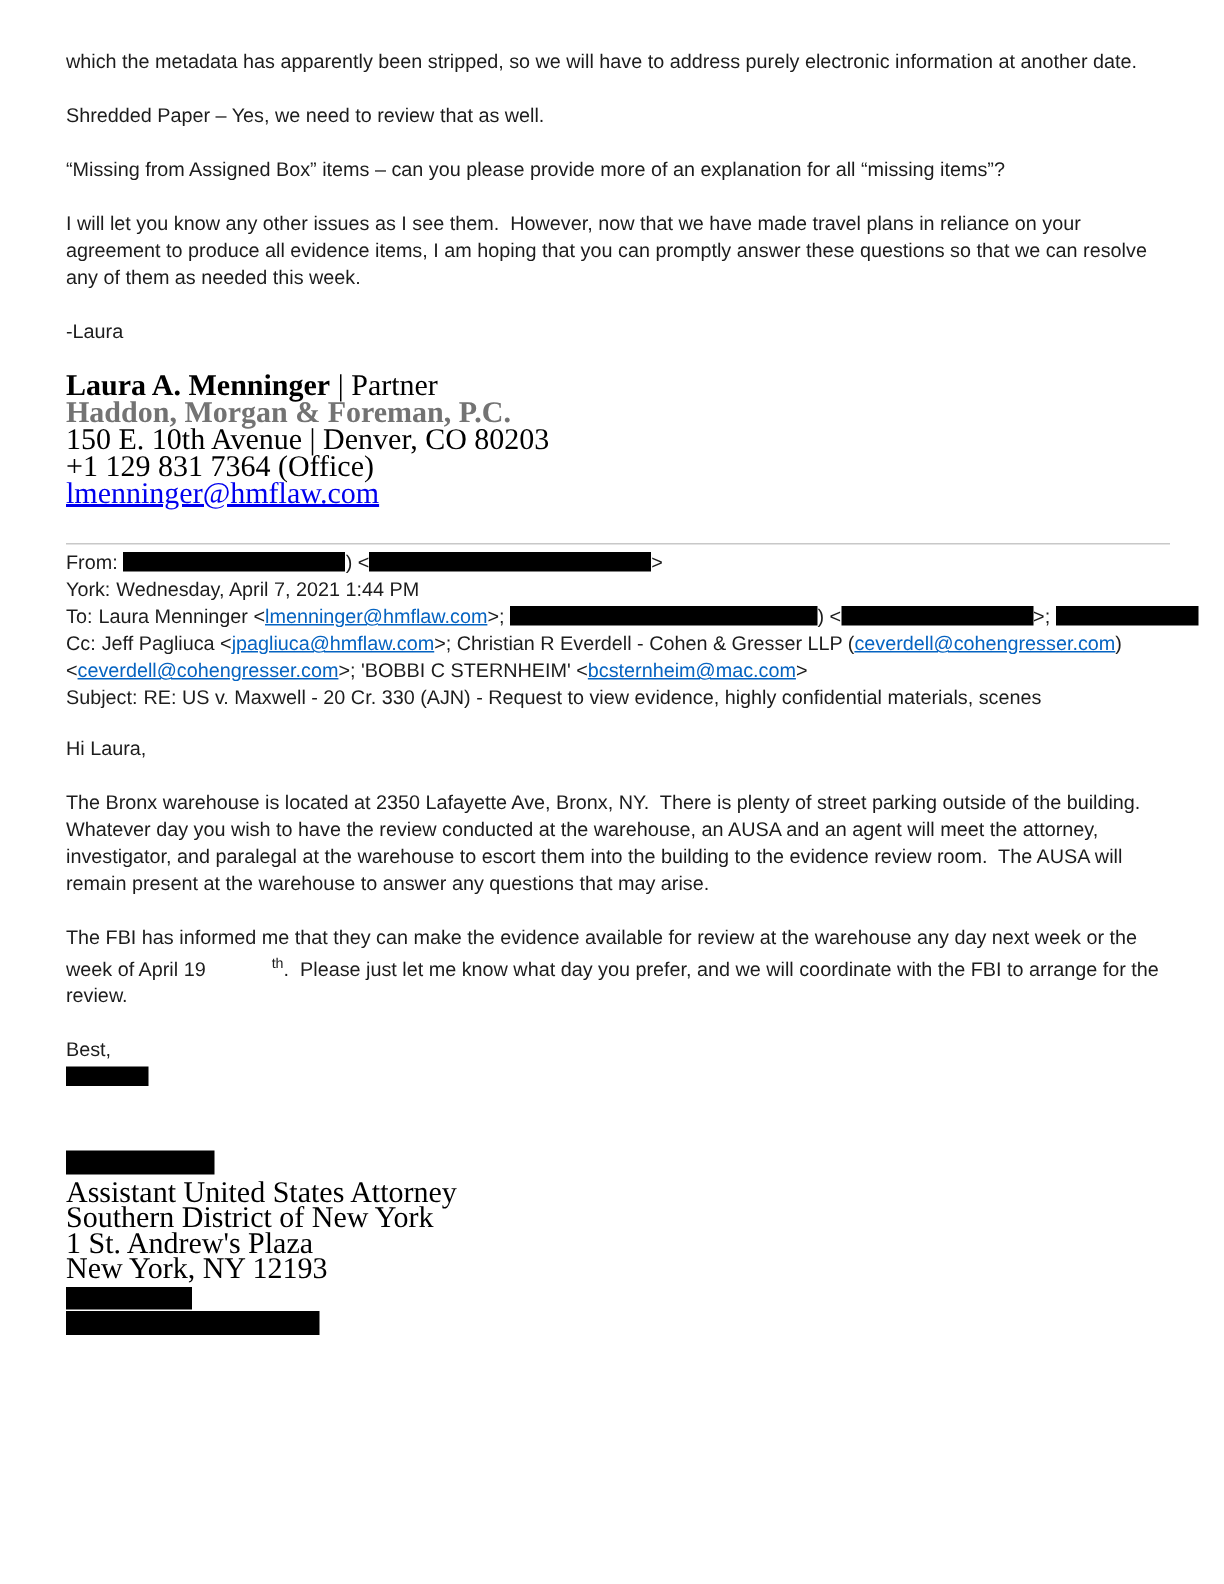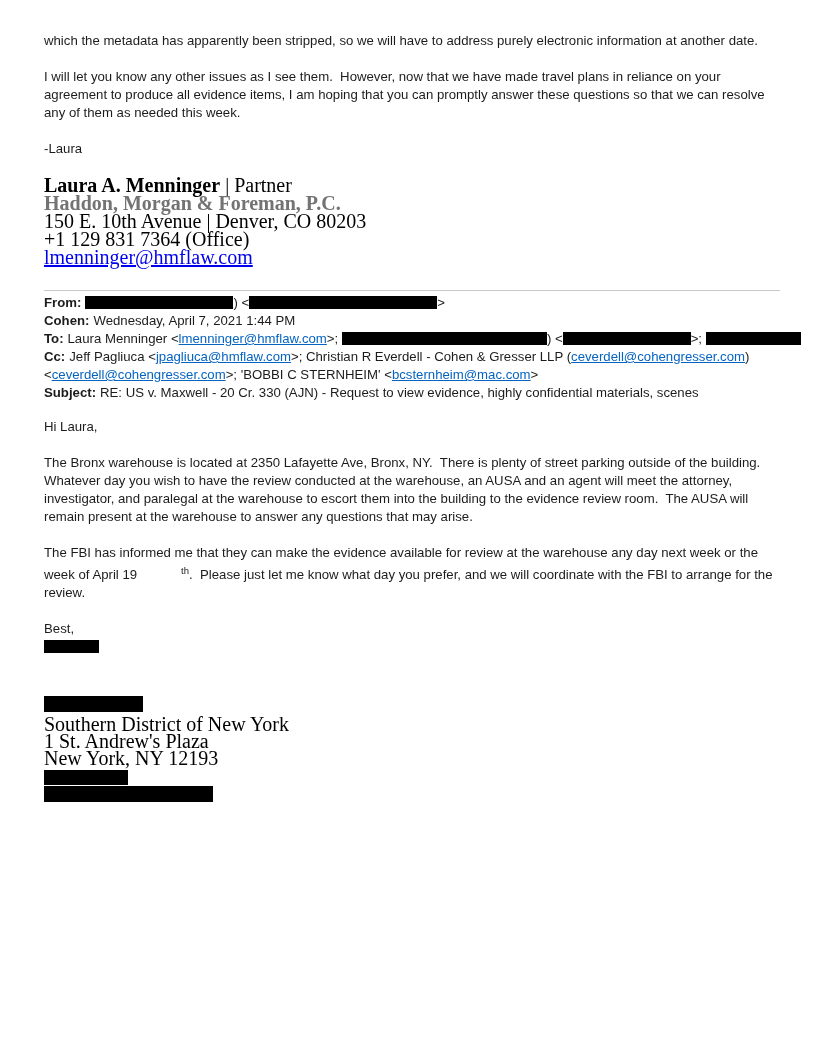--- a/index.html
+++ b/index.html
@@ -43,21 +43,21 @@
     text-decoration: underline;
     cursor: pointer;
   }
   .divider {
     border: none;
     border-top: 1px solid #c8c8c8;
     margin: 24px 0 3px 0;
     width: 736px;
   }
   .hdr-row { white-space: nowrap; }
-  .hdr-label { font-weight: bold; margin-right: 4px; }
+  .hdr-label { font-weight: normal; margin-right: 4px; }
   .redact {
     display: inline-block;
     background: #000000;
     height: 13px;
     vertical-align: -2px;
   }
   .redact-block {
     background: #000000;
   }
   sup.ord { vertical-align: super; font-size: 9.5px; padding-left: 44px; }
@@ -65,40 +65,42 @@
   .mb18 { margin-bottom: 18px; }
 </style>
 </head>
 <body>
 
 <div class="page">
   <div class="content">
 
     <div class="sans">
       <p class="para">which the metadata has apparently been stripped, so we will have to address purely electronic information at another date.</p>
+      <p class="para">Shredded Paper – Yes, we need to review that as well.</p>
+      <p class="para">“Missing from Assigned Box” items – can you please provide more of an explanation for all “missing items”?</p>
       <p class="para">I will let you know any other issues as I see them.  However, now that we have made travel plans in reliance on your agreement to produce all evidence items, I am hoping that you can promptly answer these questions so that we can resolve any of them as needed this week.</p>
       <div class="line mb18">-Laura</div>
     </div>
 
     <div class="serif">
       <div class="line"><span class="b">Laura A. Menninger</span><span> | </span><span>Partner</span></div>
       <div class="line firm-red">Haddon, Morgan &amp; Foreman, P.C.</div>
       <div class="line">150 E. 10th Avenue | Denver, CO 80203</div>
       <div class="line">+1 129 831 7364 (Office)</div>
       <div class="line"><span class="serif-link">lmenninger@hmflaw.com</span></div>
     </div>
 
     <hr class="divider">
 
     <div class="sans">
       <div class="hdr-row">
         <span class="hdr-label">From:</span><span class="redact" style="width:148px"></span><span>) &lt;</span><span class="redact" style="width:188px"></span><span>&gt;</span>
       </div>
       <div class="hdr-row">
-        <span class="hdr-label">Cohen:</span><span>Wednesday, April 7, 2021 1:44 PM</span>
+        <span class="hdr-label">York:</span><span>Wednesday, April 7, 2021 1:44 PM</span>
       </div>
       <div class="hdr-row">
         <span class="hdr-label">To:</span><span>Laura Menninger &lt;</span><span class="hlink">lmenninger@hmflaw.com</span><span>&gt;; </span><span class="redact" style="width:205px"></span><span>) &lt;</span><span class="redact" style="width:128px"></span><span>&gt;; </span><span class="redact" style="width:95px"></span>
       </div>
       <div class="hdr-row">
         <span class="hdr-label">Cc:</span><span>Jeff Pagliuca &lt;</span><span class="hlink">jpagliuca@hmflaw.com</span><span>&gt;; Christian R Everdell - Cohen &amp; Gresser LLP (</span><span class="hlink">ceverdell@cohengresser.com</span><span>)</span>
       </div>
       <div class="hdr-row">
         <span>&lt;</span><span class="hlink">ceverdell@cohengresser.com</span><span>&gt;; 'BOBBI C STERNHEIM' &lt;</span><span class="hlink">bcsternheim@mac.com</span><span>&gt;</span>
       </div>
@@ -111,20 +113,21 @@
       <p class="para">Hi Laura,</p>
       <p class="para">The Bronx warehouse is located at 2350 Lafayette Ave, Bronx, NY.  There is plenty of street parking outside of the building.  Whatever day you wish to have the review conducted at the warehouse, an AUSA and an agent will meet the attorney, investigator, and paralegal at the warehouse to escort them into the building to the evidence review room.  The AUSA will remain present at the warehouse to answer any questions that may arise.</p>
       <p class="para"><span>The FBI has informed me that they can make the evidence available for review at the warehouse any day next week or the week of April 19</span><sup class="ord">th</sup><span>.  Please just let me know what day you prefer, and we will coordinate with the FBI to arrange for the review.</span></p>
       <div class="line">Best,</div>
       <div class="line"><span class="redact-block" style="display:inline-block;width:55px;height:13px;margin-top:2px"></span></div>
     </div>
 
     <div style="margin-top:38px">
       <div class="redact-block" style="width:99px;height:16px"></div>
       <div class="serif sig2" style="margin-top:4px">
+        <div class="line">Assistant United States Attorney</div>
         <div class="line">Southern District of New York</div>
         <div class="line">1 St. Andrew's Plaza</div>
         <div class="line">New York, NY 12193</div>
       </div>
       <div class="redact-block" style="width:84px;height:15px;margin-top:3px"></div>
       <div class="redact-block" style="width:169px;height:16px;margin-top:1px"></div>
     </div>
 
   </div>
 </div>

